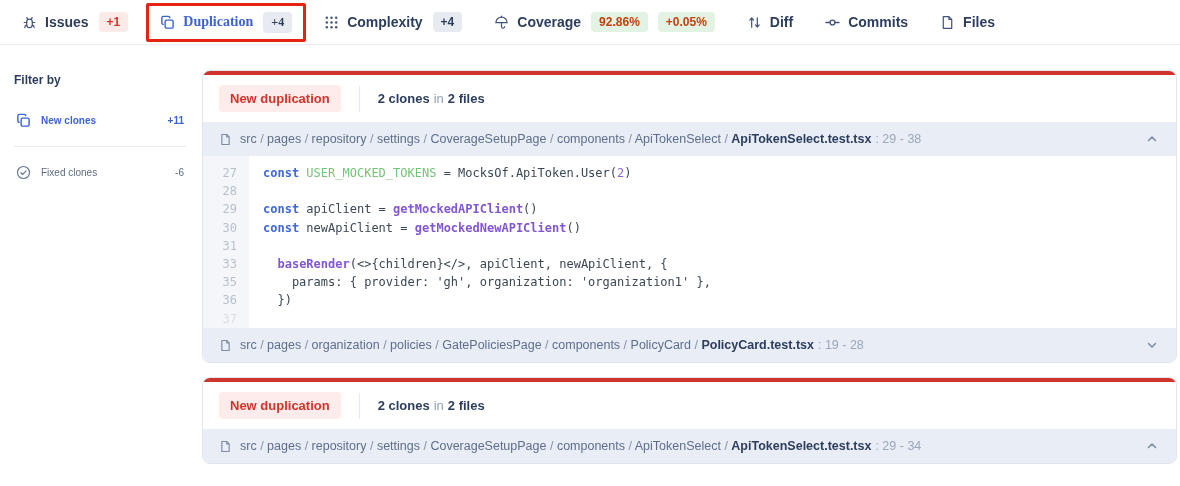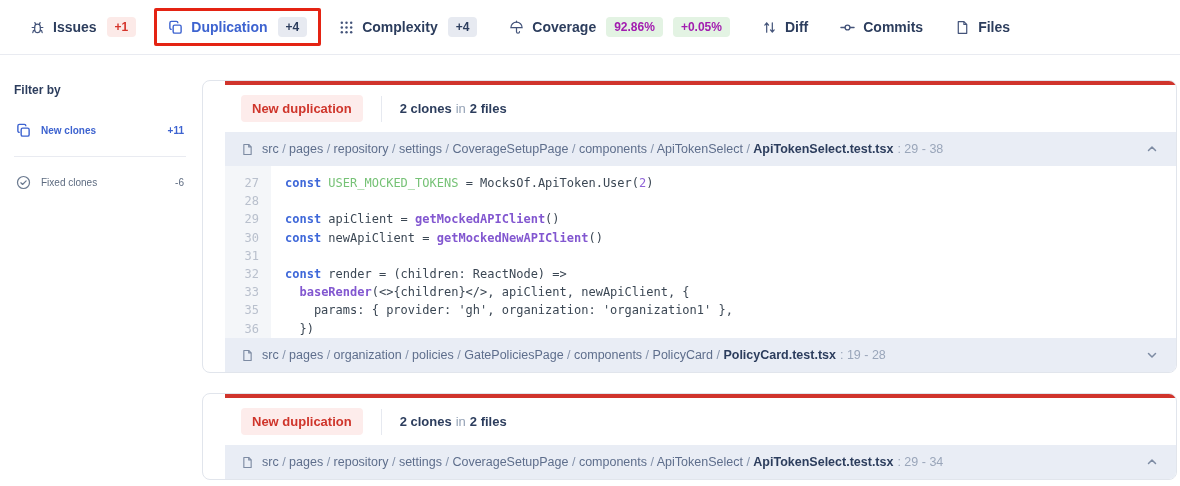--- a/index.html
+++ b/index.html
@@ -1,51 +1,51 @@
 <!DOCTYPE html>
 <html><head>
 <meta charset="utf-8">
 <style>
   * { margin:0; padding:0; box-sizing:border-box; }
   html,body { width:1180px; height:486px; overflow:hidden; background:#ffffff;
               font-family:"Liberation Sans", sans-serif; }
 
   
-  .nav { display:flex; align-items:center; height:55px; padding-left:16px;
+  .nav { display:flex; align-items:center; height:45px; padding-left:8px;
          border-bottom:1px solid #e9ebf1; gap:4px; }
   .tab { display:flex; align-items:center; gap:8px; padding:6px 11px;
          font-size:14px; font-weight:700; color:#2c3d5d; cursor:pointer;
          border:3px solid transparent; border-radius:2px; white-space:nowrap; }
-  .tab.highlighted { border-color:#e42313; }
+  .tab.highlighted { border-color:#e42313;font-family:Liberation Serif, serif; }
   .tab .tab-icon { display:flex; color:#44547a; }
   .tab.active { color:#3d63d0; }
   .tab.active .tab-icon { color:#3d63d0; }
   .badge { font-size:12px; font-weight:700; padding:3px 8px; border-radius:4px;
            margin-left:2px; }
   .badge-red   { background:#fceae8; color:#d5342b; }
   .badge-gray  { background:#e7eaf1; color:#2c3d5d; }
-  .badge-green { background:#e3f3e3; color:#a21caf; }
+  .badge-green { background:#e3f3e3; color:#c2410c; }
 
   
   .layout { display:flex; align-items:flex-start; }
   .sidebar { width:202px; flex-shrink:0; padding:28px 16px 0 14px; }
   .filter-title { font-size:12px; font-weight:700; color:#2c3d5d; margin-bottom:16px; }
   .side-item { display:flex; align-items:center; gap:10px; padding:10px 2px;
                font-size:10px; color:#5d6b80; cursor:pointer; }
   .side-item .side-icon { display:flex; color:#6b7a90; }
   .side-item .count { margin-left:auto;text-align:center; }
   .side-item.active { color:#3d63d0; font-weight:700; }
   .side-item.active .side-icon { color:#3d63d0; }
   .side-divider { border-top:1px solid #e9ebf1; margin:8px 0; }
 
   .main { flex:1; padding:25px 3px 0 0; }
 
   
   .card { border:1px solid #e1e5ec; border-radius:8px; overflow:hidden;
-          margin-bottom:20px; background:#fff;padding-left:22px; }
+          margin-bottom:14px; background:#fff; }
   .card-topbar { height:4px; background:#d0342c; }
   .card-header { display:flex; align-items:center; padding:10px 16px; }
   .dup-badge { background:#fdeceb; color:#cf352b; font-weight:700; font-size:13px;
                padding:6px 11px; border-radius:4px; white-space:nowrap; }
   .header-divider { width:1px; height:26px; background:#e6e9f0; margin:0 18px; }
   .clone-summary { font-size:13px; color:#93a1b5; }
   .sum-strong { color:#2c3d5d; font-weight:700; }
   .sum-mid { margin:0 4px; }
 
   .file-row { display:flex; align-items:center; background:#e9edf5;
@@ -217,24 +217,20 @@
           </div>
           <div class="code-line">
             <span class="line-num">30</span>
             <span class="line-content"><span class="tok-kw">const </span><span class="tok-plain">newApiClient = </span><span class="tok-fn">getMockedNewAPIClient</span><span class="tok-plain">()</span></span>
           </div>
           <div class="code-line">
             <span class="line-num">31</span>
             <span class="line-content"></span>
           </div>
           <div class="code-line">
-            <span class="line-num">32</span>
-            <span class="line-content"><span class="tok-kw">const </span><span class="tok-plain">render = (children: ReactNode) =&gt;</span></span>
-          </div>
-          <div class="code-line">
             <span class="line-num">33</span>
             <span class="line-content"><span class="tok-plain">  </span><span class="tok-fn">baseRender</span><span class="tok-plain">(&lt;&gt;{children}&lt;/&gt;, apiClient, newApiClient, {</span></span>
           </div>
           <div class="code-line">
             <span class="line-num">35</span>
             <span class="line-content"><span class="tok-plain">    params: { provider: 'gh', organization: 'organization1' },</span></span>
           </div>
           <div class="code-line">
             <span class="line-num">36</span>
             <span class="line-content"><span class="tok-plain">  })</span></span>

